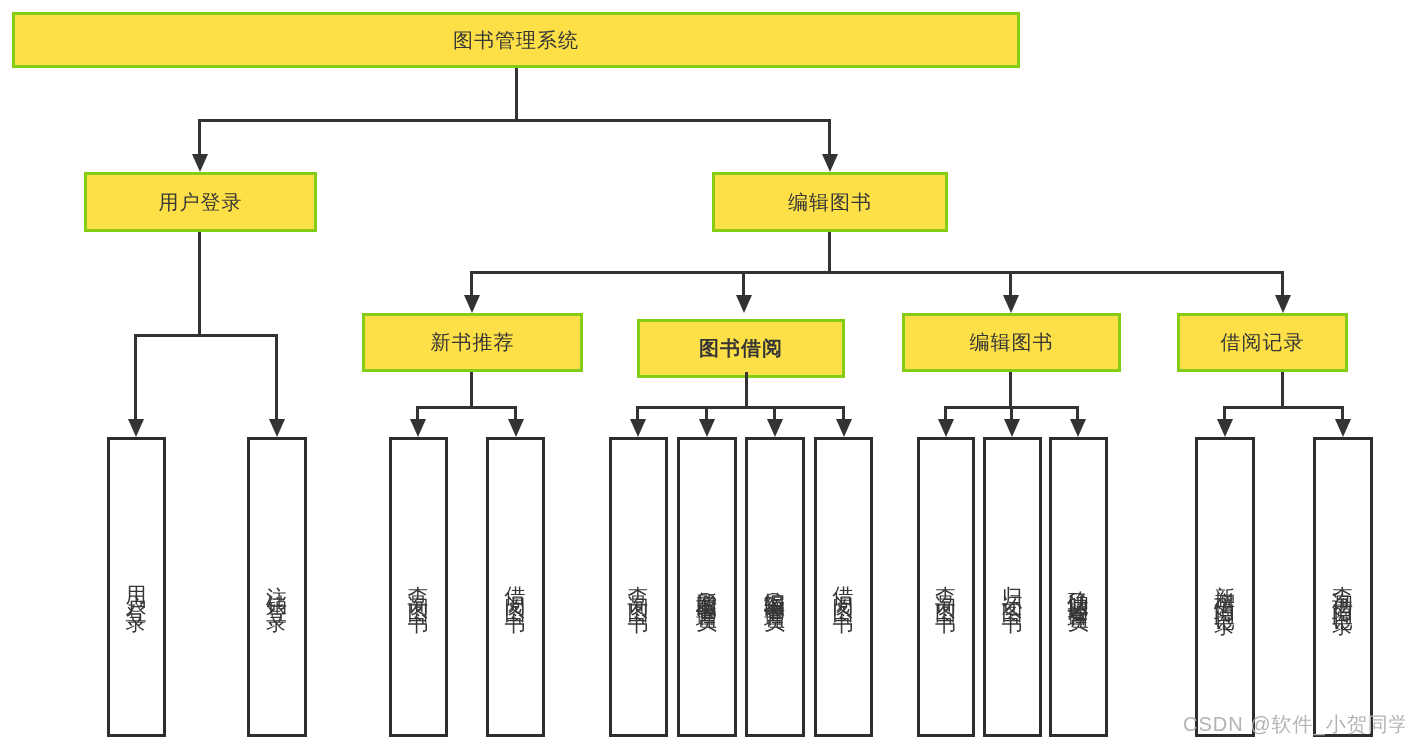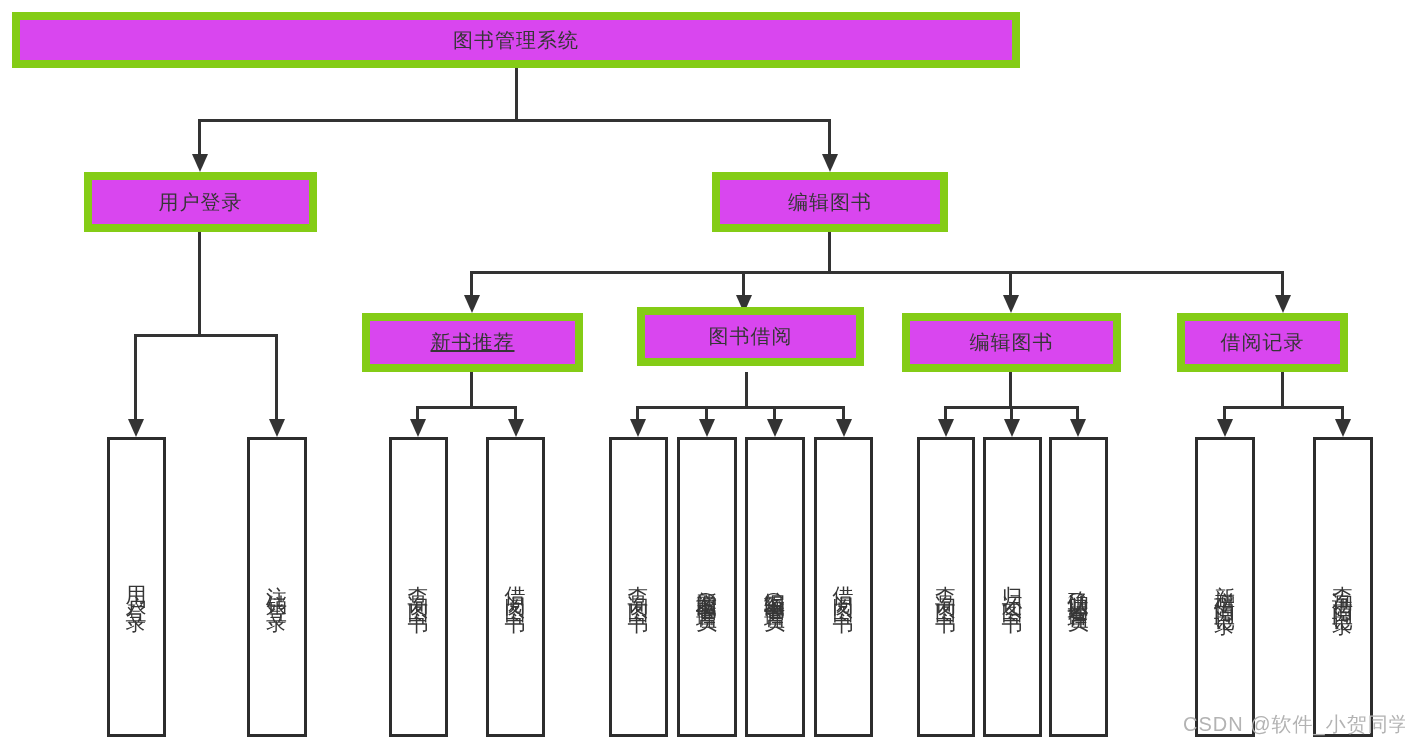--- a/index.html
+++ b/index.html
@@ -11,22 +11,22 @@
   #canvas {
     position: relative;
     width: 1405px;
     height: 747px;
     background: #ffffff;
     overflow: hidden;
   }
   .hbox {
     position: absolute;
     box-sizing: border-box;
-    border: 8px solid #84cc16;
-    background: #d946ef;
+    border: 3px solid #84cc16;
+    background: #fde047;
     display: flex;
     align-items: center;
     justify-content: center;
     font-size: 20px;
     color: #363636;
     letter-spacing: 1px;
     white-space: nowrap;
   }
   .vbox {
     position: absolute;
@@ -100,22 +100,22 @@
   <div class="hline" style="left:470px; top:271px; width:814px;"></div>
   <div class="vline" style="left:470px; top:271px; height:26px;"></div>
   <div class="arrow" style="left:464px; top:295px;"></div>
   <div class="vline" style="left:742px; top:271px; height:26px;"></div>
   <div class="arrow" style="left:736px; top:295px;"></div>
   <div class="vline" style="left:1009px; top:271px; height:26px;"></div>
   <div class="arrow" style="left:1003px; top:295px;"></div>
   <div class="vline" style="left:1281px; top:271px; height:26px;"></div>
   <div class="arrow" style="left:1275px; top:295px;"></div>
 
-  <div class="hbox" style="left:362px; top:313px; width:221px; height:59px;text-decoration:underline;">新书推荐</div>
-  <div class="hbox" style="left:637px; top:307px; width:227px; height:59px;">图书借阅</div>
+  <div class="hbox" style="left:362px; top:313px; width:221px; height:59px;">新书推荐</div>
+  <div class="hbox" style="left:637px; top:319px; width:208px; height:59px;font-weight:bold;">图书借阅</div>
   <div class="hbox" style="left:902px; top:313px; width:219px; height:59px;">编辑图书</div>
   <div class="hbox" style="left:1177px; top:313px; width:171px; height:59px;">借阅记录</div>
 
   <div class="vline" style="left:470px; top:372px; height:37px;"></div>
   <div class="hline" style="left:416px; top:406px; width:101px;"></div>
   <div class="vline" style="left:416px; top:406px; height:15px;"></div>
   <div class="arrow" style="left:410px; top:419px;"></div>
   <div class="vline" style="left:514px; top:406px; height:15px;"></div>
   <div class="arrow" style="left:508px; top:419px;"></div>
 

